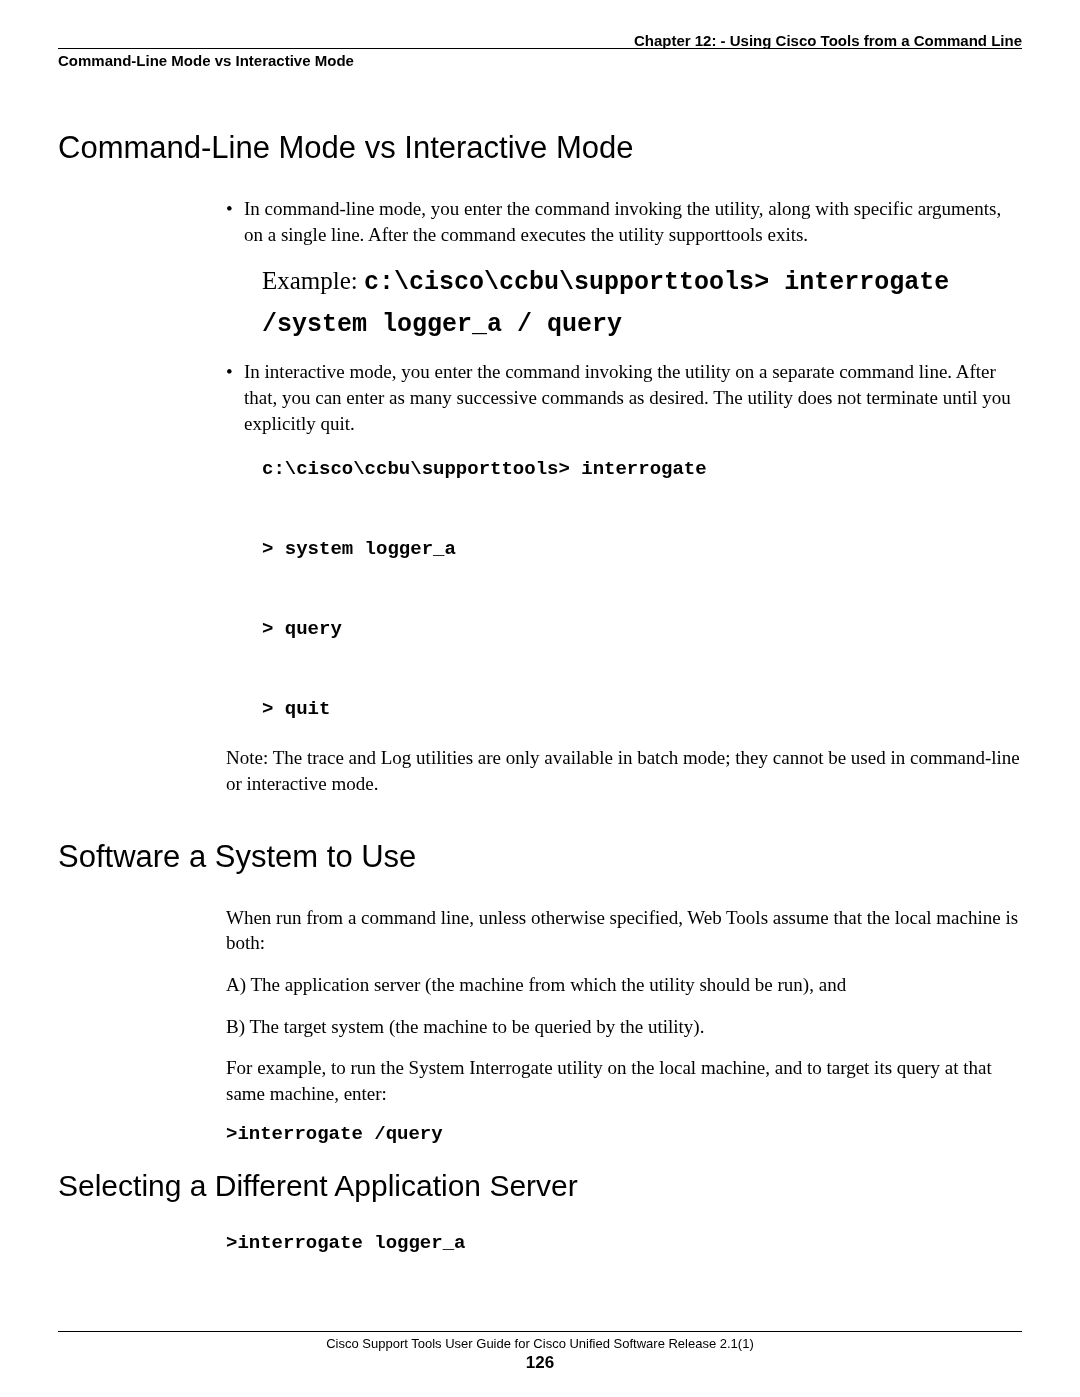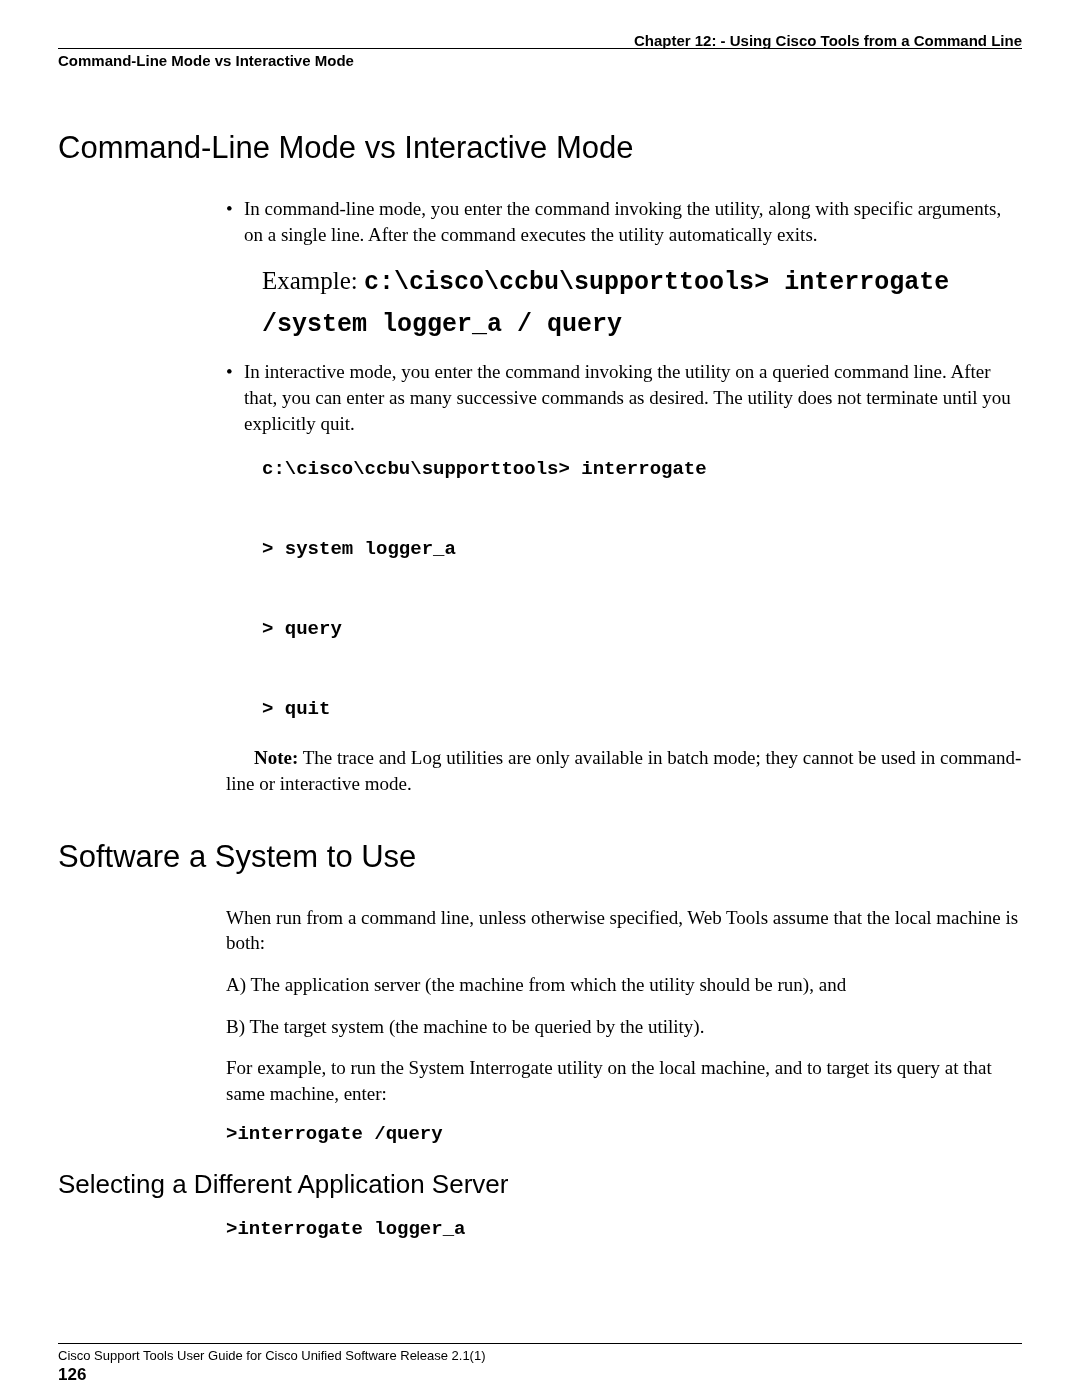--- a/index.html
+++ b/index.html
@@ -4,65 +4,65 @@
 <style>
   * { box-sizing: border-box; margin: 0; padding: 0; }
   html, body { width: 1080px; height: 1397px; background: #fff; font-family: "Times New Roman", Times, serif; color: #000; }
   .page { position: relative; width: 1080px; height: 1397px; padding: 28px 58px 0 58px; }
   .hdr-right { position: absolute; top: 32px; right: 58px; font-family: Arial, Helvetica, sans-serif; font-size: 15px; font-weight: 700; }
   .hdr-left { position: absolute; top: 52px; left: 58px; font-family: Arial, Helvetica, sans-serif; font-size: 15px; font-weight: 700; }
   .hdr-rule { position: absolute; top: 48px; left: 58px; right: 58px; border-top: 1px solid #000; }
 
   .body { position: absolute; top: 120px; left: 58px; right: 58px; }
   .h2 { font-family: "Helvetica Neue", Arial, sans-serif; font-weight: 300; font-size: 31px; letter-spacing: 0px; margin-bottom: 30px; margin-top: 10px; }
-  .h3 { font-family: "Helvetica Neue", Arial, sans-serif; font-weight: 300; font-size: 26px; margin-top: 24px; margin-bottom: 18px; }
+  .h3 { font-family: "Helvetica Neue", Arial, sans-serif; font-weight: 300; font-size: 30px; margin-top: 24px; margin-bottom: 29px; }
 
   .content { margin-left: 168px; margin-right: 0; }
   .p { font-size: 19px; line-height: 1.35; margin-bottom: 16px; }
   .p.note { margin-top: 10px; }
 
   ul.bullets { list-style: none; margin: 0 0 16px 0; padding: 0; }
   ul.bullets > li { position: relative; padding-left: 18px; font-size: 19px; line-height: 1.35; margin-bottom: 14px; }
   ul.bullets > li::before { content: "•"; position: absolute; left: 0; top: 0; }
   .li-text { display: block; }
 
   .example { margin: 14px 0 14px 18px; font-size: 25px; line-height: 1.6; }
   .ex-label { font-family: "Times New Roman", Times, serif; }
   .mono { font-family: "Courier New", Courier, monospace; font-weight: 700; }
   .codeblock { margin: 14px 0 0 18px; font-family: "Courier New", Courier, monospace; font-weight: 700; font-size: 19px; line-height: 2.1; white-space: pre; }
   .codeline { margin: 10px 0 10px 0; font-family: "Courier New", Courier, monospace; font-weight: 700; font-size: 19px; }
 
-  .note-label { font-weight: 700; margin-left: 28px; }
+  .note-label { font-weight: 400; }
 
-  .footer { position: absolute; bottom: 12px; left: 58px; right: 58px; }
+  .footer { position: absolute; bottom: 24px; left: 58px; right: 58px; text-align: center; }
   .footer-rule { border-top: 1px solid #000; margin-bottom: 4px; }
   .footer-text { font-family: Arial, Helvetica, sans-serif; font-size: 13px; }
   .page-num { font-family: Arial, Helvetica, sans-serif; font-size: 17px; font-weight: 700; margin-top: 2px; }
 </style>
 </head>
 <body>
 
 <div class="page">
   <div class="hdr-right">Chapter 12: - Using Cisco Tools from a Command Line</div>
   <div class="hdr-rule"></div>
   <div class="hdr-left">Command-Line Mode vs Interactive Mode</div>
 
   <div class="body">
 
     <div class="h2">Command-Line Mode vs Interactive Mode</div>
     <div class="content">
       <ul class="bullets">
         <li>
-          <span class="li-text">In command-line mode, you enter the command invoking the utility, along with specific arguments, on a single line. After the command executes the utility automatically exits.</span>
+          <span class="li-text">In command-line mode, you enter the command invoking the utility, along with specific arguments, on a single line. After the command executes the utility supporttools exits.</span>
           <div class="example">
             <span class="ex-label">Example: </span><span class="mono">c:\cisco\ccbu\supporttools&gt; interrogate /system logger_a / query</span>
           </div>
         </li>
         <li>
-          <span class="li-text">In interactive mode, you enter the command invoking the utility on a queried command line. After that, you can enter as many successive commands as desired. The utility does not terminate until you explicitly quit.</span>
+          <span class="li-text">In interactive mode, you enter the command invoking the utility on a separate command line. After that, you can enter as many successive commands as desired. The utility does not terminate until you explicitly quit.</span>
           <div class="codeblock">c:\cisco\ccbu\supporttools&gt; interrogate
 
 &gt; system logger_a
 
 &gt; query
 
 &gt; quit</div>
         </li>
       </ul>
       <div class="p note">

